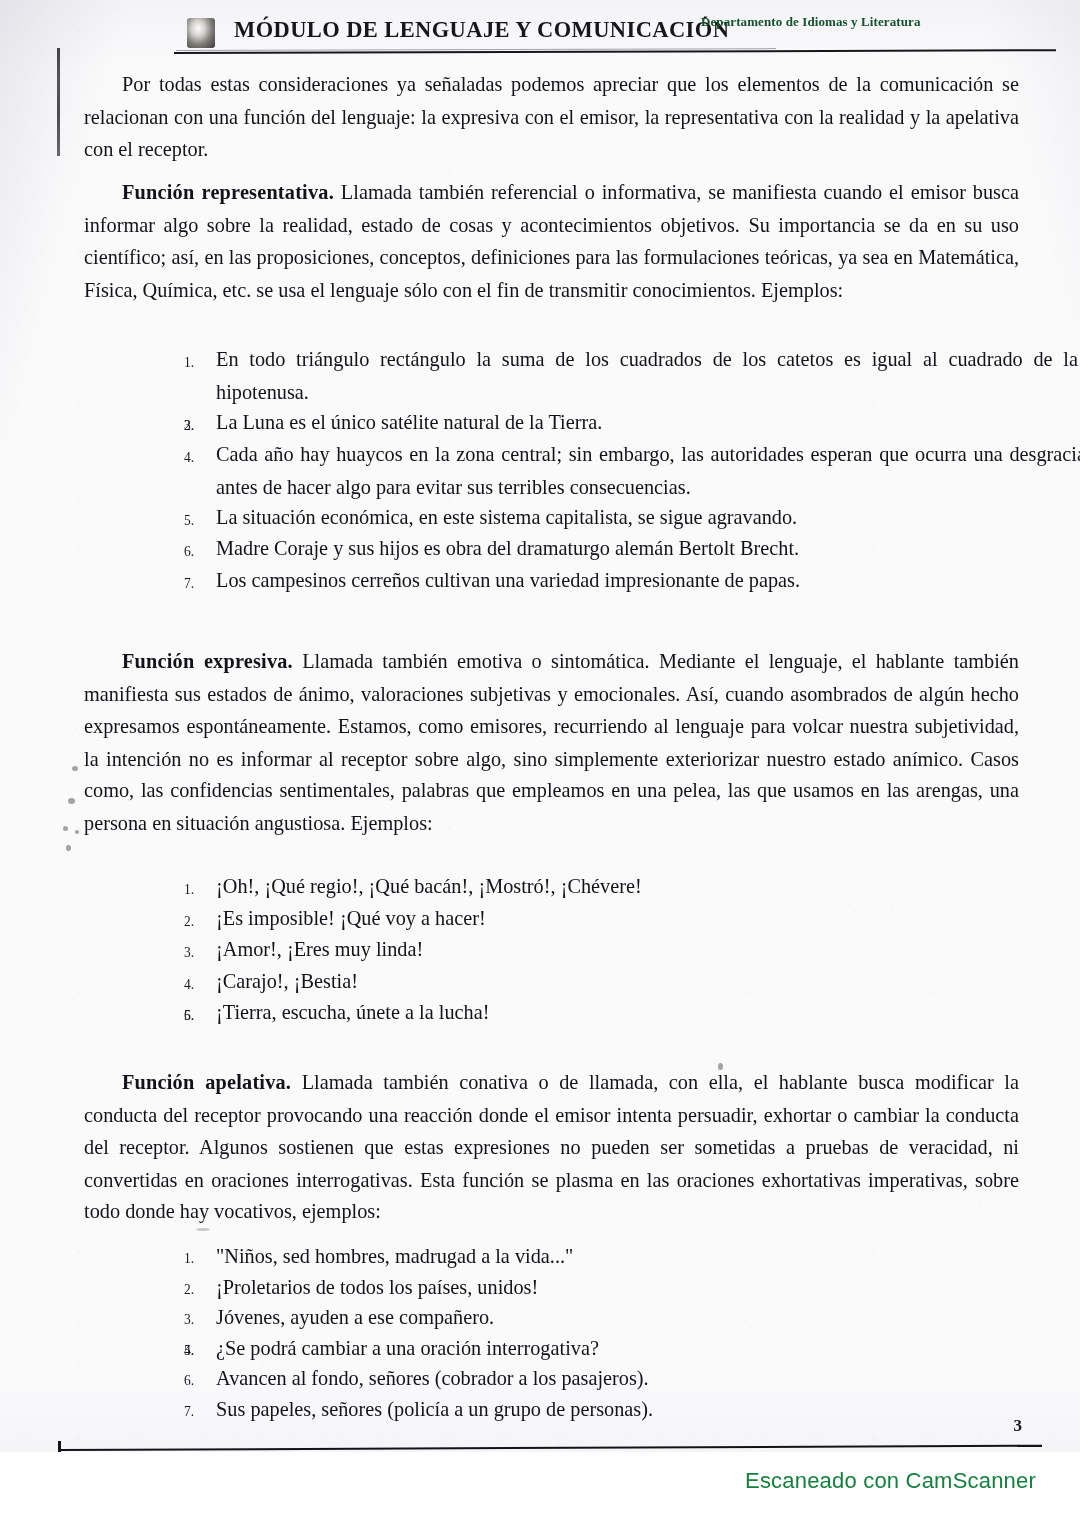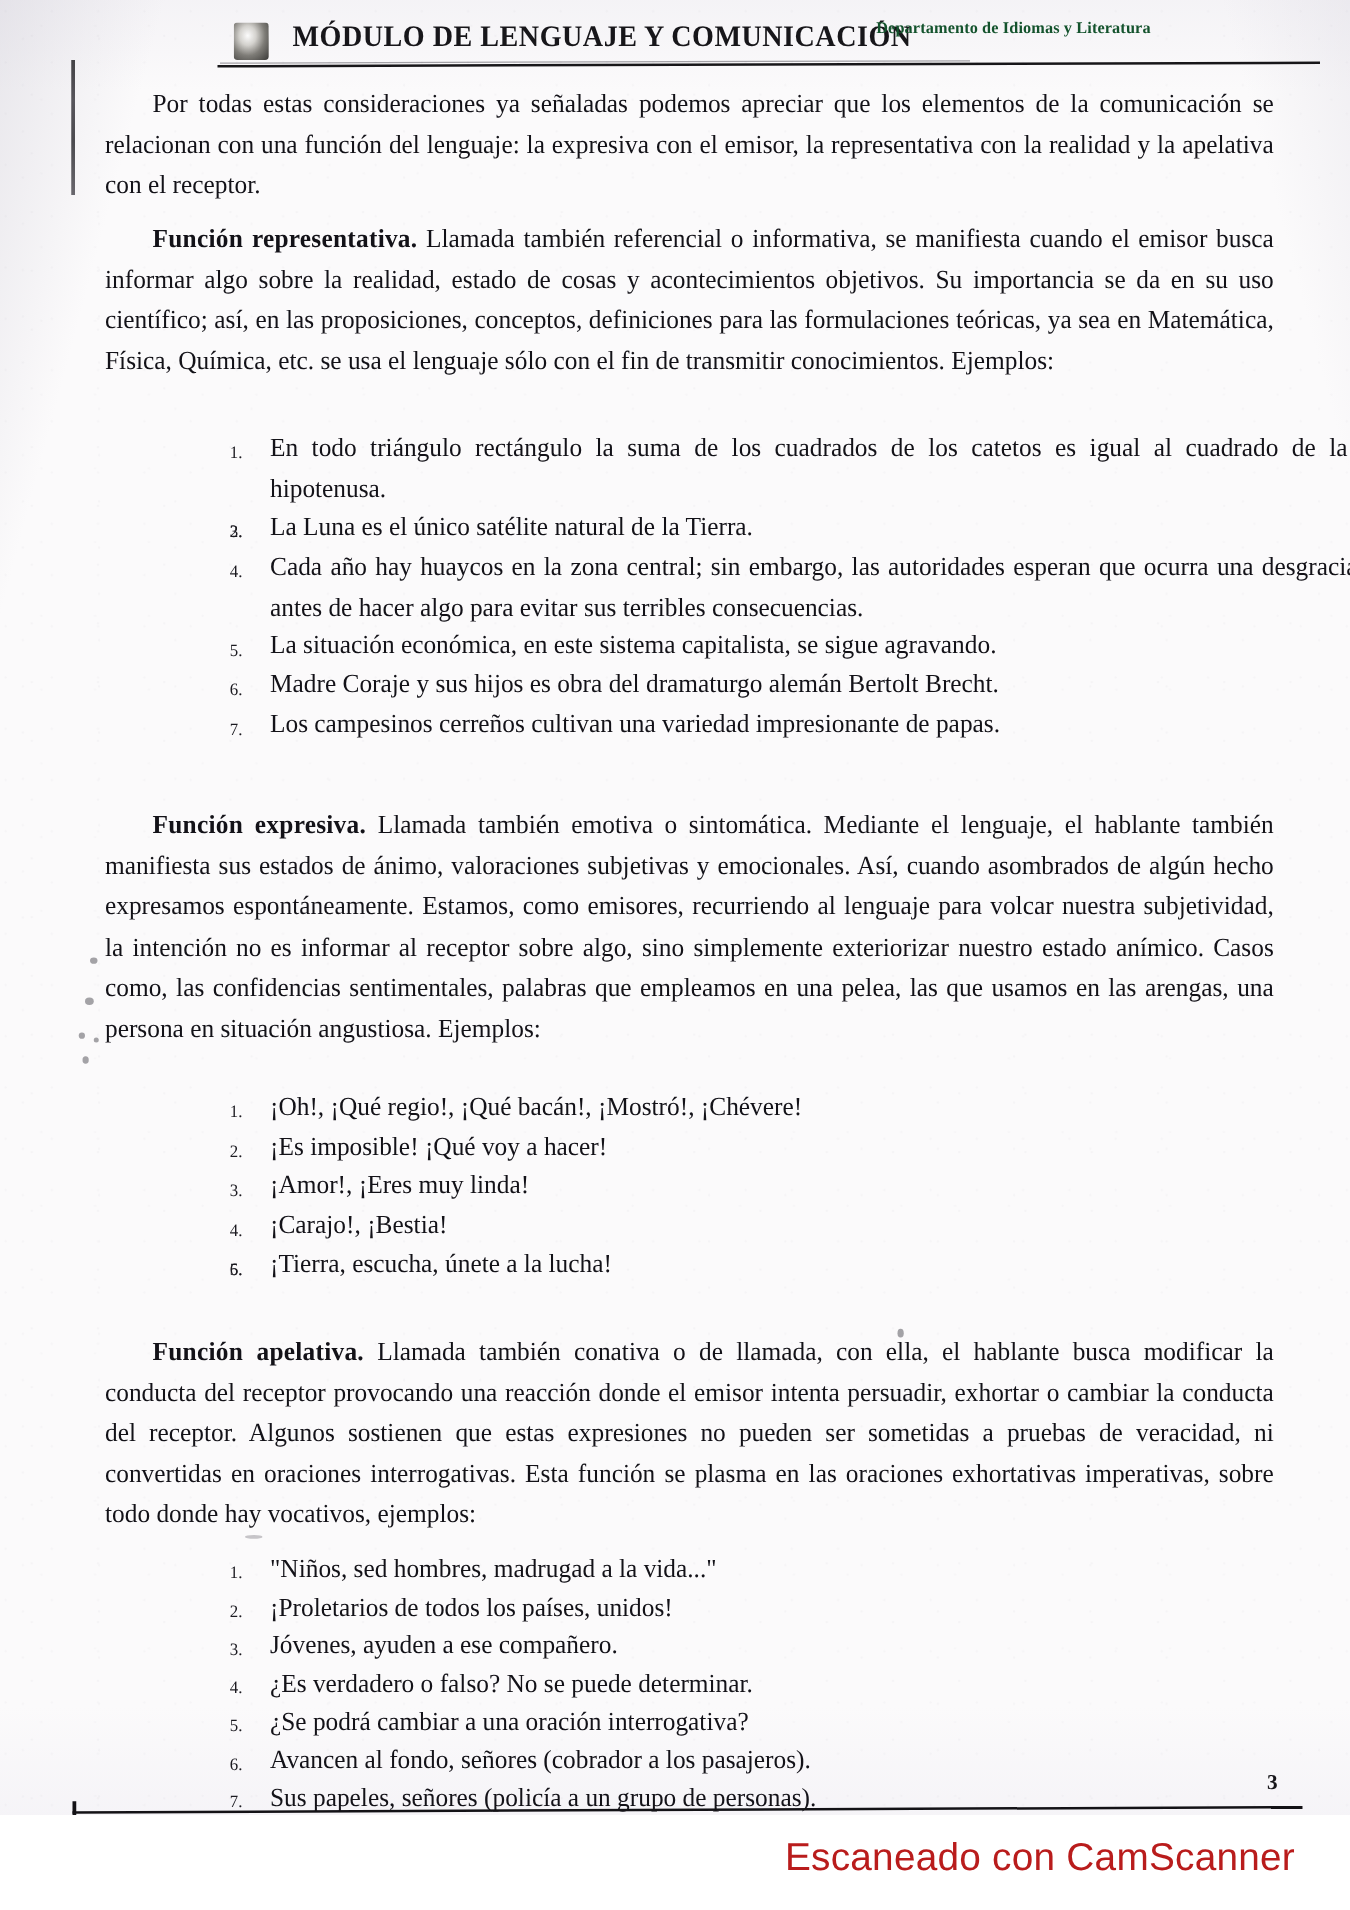--- a/index.html
+++ b/index.html
@@ -202,22 +202,22 @@
     left: 0; top: 1452px;
     width: 1080px;
     height: 76px;
     background: #ffffff;
   }
   .footer-text {
     position: absolute;
     right: 44px;
     top: 16px;
     font-family: "Liberation Sans", sans-serif;
-    font-size: 31px;
-    color: #b91c1c;
+    font-size: 22px;
+    color: #15803d;
     letter-spacing: .2px;
     white-space: nowrap;
   }
 </style>
 </head>
 <body>
 
 <div class="page">
   <div class="grain"></div>
 
@@ -318,21 +318,20 @@
       <li class="tight">
         <span class="marker">2.</span>
         <span>¡Proletarios de todos los países, unidos!</span>
       </li>
       <li class="tight">
         <span class="marker">3.</span>
         <span>Jóvenes, ayuden a ese compañero.</span>
       </li>
       <li class="tight">
         <span class="marker">4.</span>
-        <span>¿Es verdadero o falso? No se puede determinar.</span>
       </li>
       <li class="tight">
         <span class="marker">5.</span>
         <span>¿Se podrá cambiar a una oración interrogativa?</span>
       </li>
       <li class="tight">
         <span class="marker">6.</span>
         <span>Avancen al fondo, señores (cobrador a los pasajeros).</span>
       </li>
       <li class="tight">

